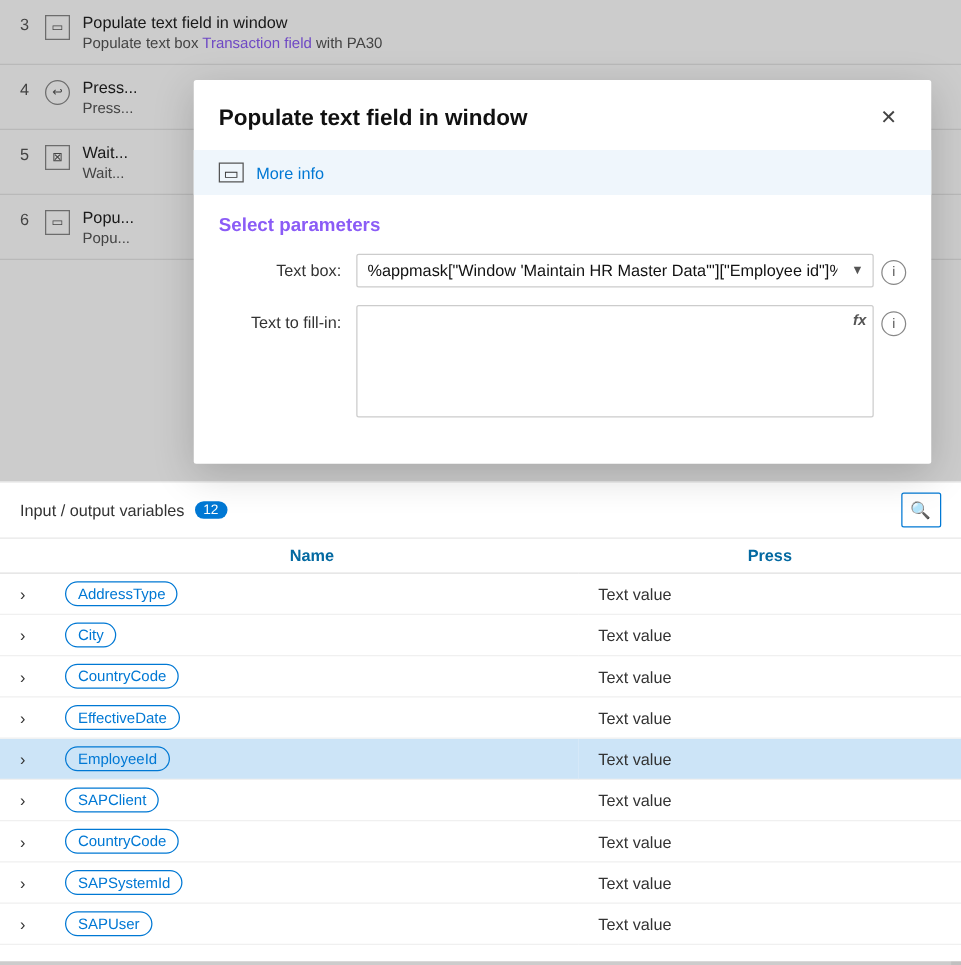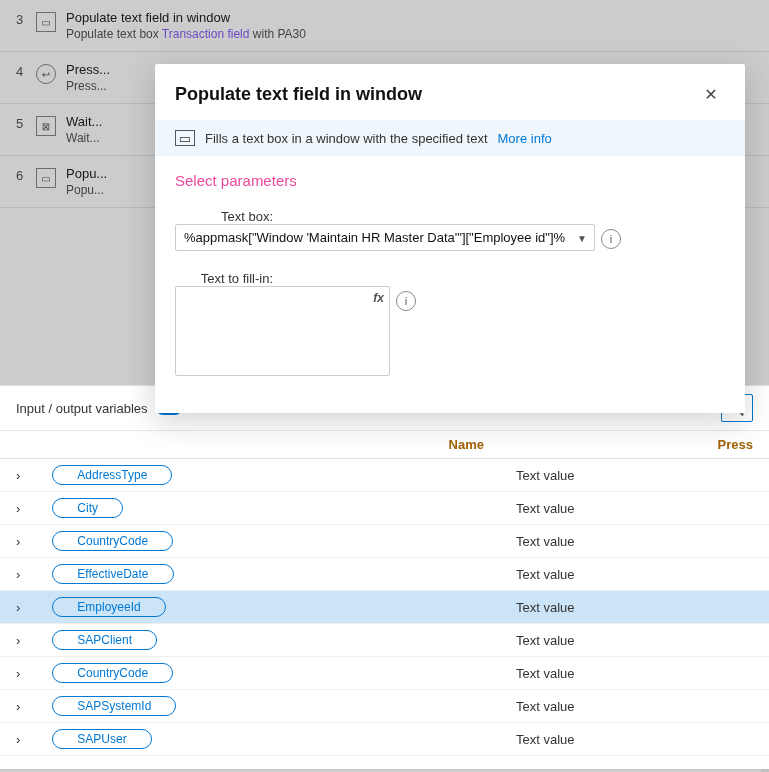--- a/index.html
+++ b/index.html
@@ -139,30 +139,29 @@
       color: #0078d4;
       text-decoration: none;
     }
 
     .modal-body {
       padding: 16px 20px 20px 20px;
     }
 
     .section-title {
       font-size: 15px;
-      font-weight: 400;
-      color: #ec4899;
+      font-weight: 700;
+      color: #8b5cf6;
       margin-bottom: 14px;
     }
 
     .form-row {
       display: flex;
       align-items: flex-start;
       margin-bottom: 14px;
-      flex-direction: column;
     }
 
     .form-label {
       width: 110px;
       font-size: 13px;
       color: #333;
       padding-top: 6px;
       flex-shrink: 0;
       text-align: right;
       padding-right: 12px;
@@ -288,25 +287,25 @@
       color: #0078d4;
       border-radius: 2px;
     }
 
     .var-table {
       width: 100%;
       border-collapse: collapse;
     }
 
     .var-table th {
-      text-align: right;
+      text-align: center;
       padding: 6px 16px;
       font-size: 13px;
       font-weight: 600;
-      color: #a16207;
+      color: #0369a1;
       border-bottom: 1px solid #e0e0e0;
     }
 
     .var-row {
       border-bottom: 1px solid #f0f0f0;
     }
 
     .var-row.selected {
       background: #cce4f7;
     }
@@ -318,21 +317,21 @@
     }
 
     .var-chevron {
       width: 16px;
       font-size: 10px;
       color: #555;
     }
 
     .var-tag {
       display: inline-block;
-      padding: 2px 24px;
+      padding: 2px 9px;
       border: 1.5px solid #0078d4;
       border-radius: 12px;
       color: #0078d4;
       font-size: 12px;
       cursor: pointer;
     }
 
     .var-type {
       color: #333;
     }
@@ -405,21 +404,20 @@
 
 <div class="modal">
 
   <div class="modal-header">
     <span class="modal-title">Populate text field in window</span>
     <button class="modal-close">✕</button>
   </div>
 
   <div class="modal-info-bar">
     <div class="modal-info-icon">▭</div>
-    <span>Fills a text box in a window with the specified text</span>
     <a href="#">More info</a>
   </div>
 
   <div class="modal-body">
     <div class="section-title">Select parameters</div>
 
     <div class="form-row">
       <label class="form-label">Text box:</label>
       <div class="form-field">
         <div class="select-wrapper">

